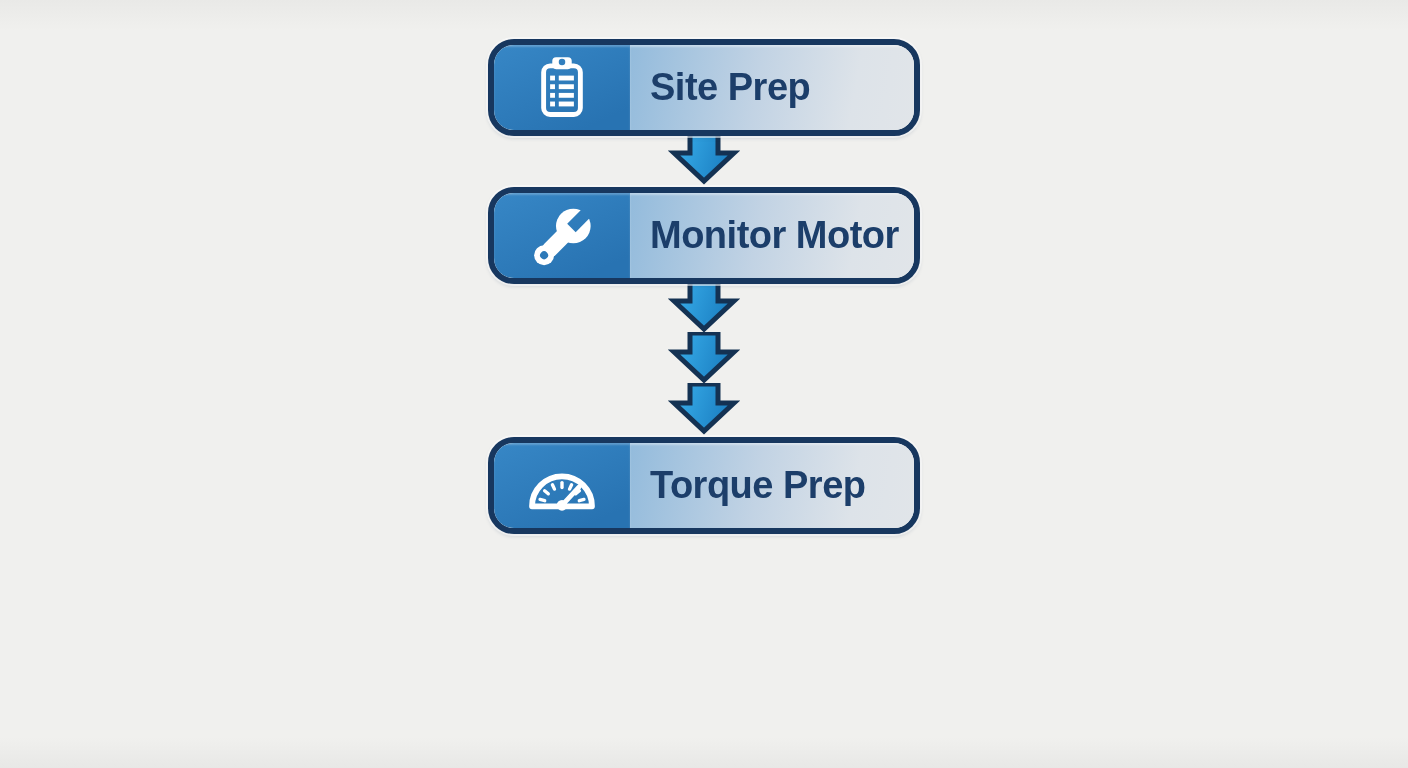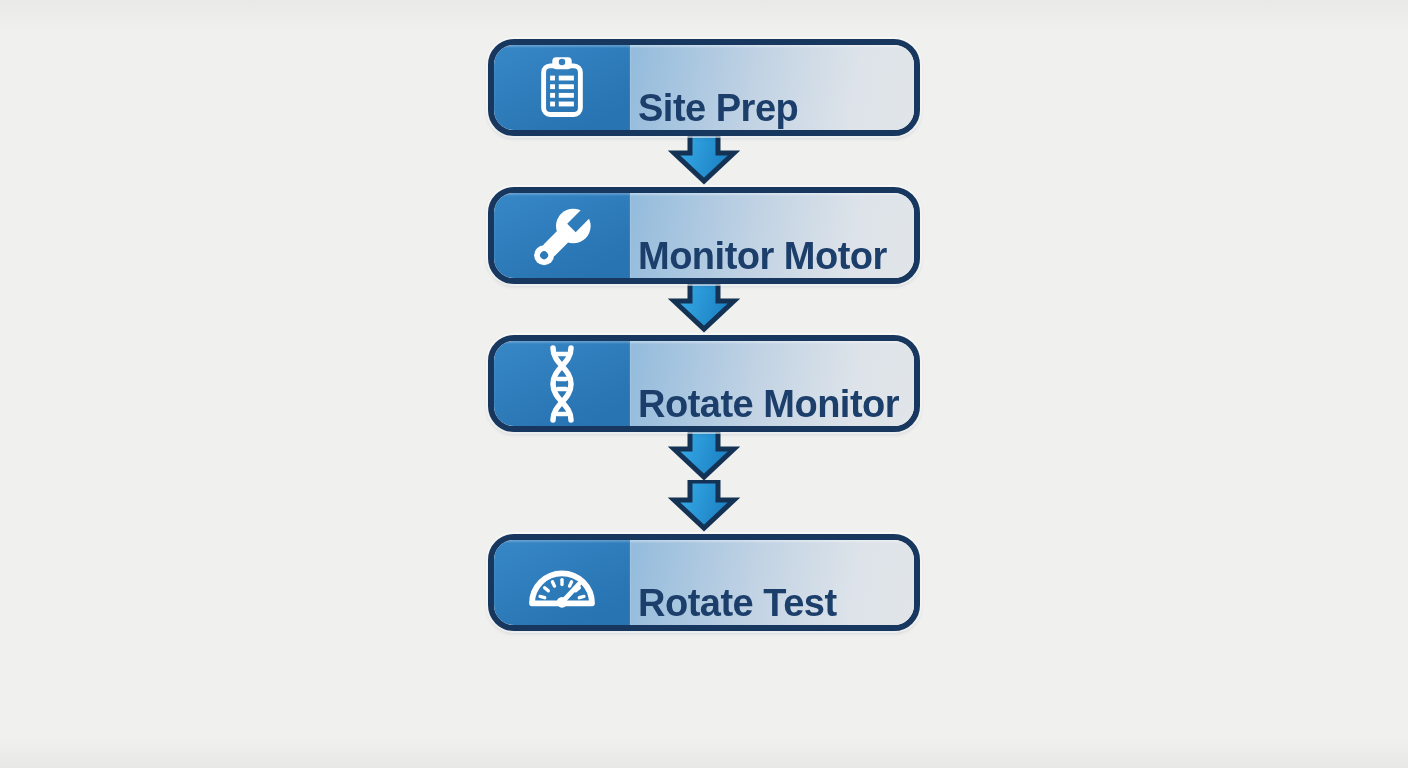--- a/index.html
+++ b/index.html
@@ -34,22 +34,22 @@
     background: linear-gradient(155deg, var(--icon-panel-start, #3787c6) 0%, var(--icon-panel-end, #2873b2) 85%);
     display: flex;
     align-items: center;
     justify-content: center;
     box-shadow: inset 0 2px 2px rgba(255,255,255,0.22);
   }
   .label-panel {
     flex: 1;
     background: linear-gradient(100deg, var(--label-panel-start, #93bbdc) 0%, #c2d3e4 45%, #dde3e9 78%, var(--label-panel-end, #e1e5e9) 100%);
     display: flex;
-    align-items: flex-end;
-    padding-left: 8px;
+    align-items: center;
+    padding-left: 20px;
     box-shadow: inset 0 2px 2px rgba(255,255,255,0.35);
   }
   .step-label {
     font-size: 38px;
     font-weight: 700;
     letter-spacing: -0.5px;
     color: var(--label-text, #1c3e6a);
     white-space: nowrap;
   }
   .arrow {
@@ -150,37 +150,20 @@
       <span class="step-label">Monitor Motor</span>
     </div>
   </div>
 
   <div class="arrow">
     <svg width="72" height="54" viewBox="0 0 72 54">
         <polygon points="22,1 22,20 6,20 36,48 66,20 50,20 50,1"></polygon>
       </svg>
   </div>
 
-  <div class="step">
-    <div class="icon-panel">
-      <svg width="50" height="80" viewBox="0 0 48 80">
-        <g fill="none" stroke="#ffffff" stroke-linecap="round">
-          <path d="M15,4 C15,20 33,24 33,40 C33,56 15,60 15,76" stroke-width="5.5"></path>
-          <path d="M33,4 C33,20 15,24 15,40 C15,56 33,60 33,76" stroke-width="5.5"></path>
-          <line x1="19" y1="10" x2="29" y2="10" stroke-width="4.5"></line>
-          <line x1="20" y1="35" x2="28" y2="35" stroke-width="4.5"></line>
-          <line x1="20" y1="45" x2="28" y2="45" stroke-width="4.5"></line>
-          <line x1="19" y1="70" x2="29" y2="70" stroke-width="4.5"></line>
-        </g>
-      </svg>
-    </div>
-    <div class="label-panel">
-      <span class="step-label">Rotate Monitor</span>
-    </div>
-  </div>
 
   <div class="arrow">
     <svg width="72" height="54" viewBox="0 0 72 54">
         <polygon points="22,1 22,20 6,20 36,48 66,20 50,20 50,1"></polygon>
       </svg>
   </div>
 
 
   <div class="arrow">
     <svg width="72" height="54" viewBox="0 0 72 54">
@@ -199,17 +182,17 @@
           <line x1="40.0" y1="26.5" x2="40.0" y2="31.5"></line>
           <line x1="49.9" y1="28.7" x2="47.8" y2="33.2"></line>
           <line x1="58.0" y1="34.9" x2="54.2" y2="38.1"></line>
           <line x1="62.7" y1="43.9" x2="57.9" y2="45.2"></line>
         </g>
         <line x1="40" y1="50" x2="57.7" y2="31" stroke="#ffffff" stroke-width="5" stroke-linecap="round"></line>
         <circle cx="40" cy="50" r="5.5" fill="#ffffff"></circle>
       </svg>
     </div>
     <div class="label-panel">
-      <span class="step-label">Rotate Test</span>
+      <span class="step-label">Torque Prep</span>
     </div>
   </div>
 
 </div>
 
 </body></html>

